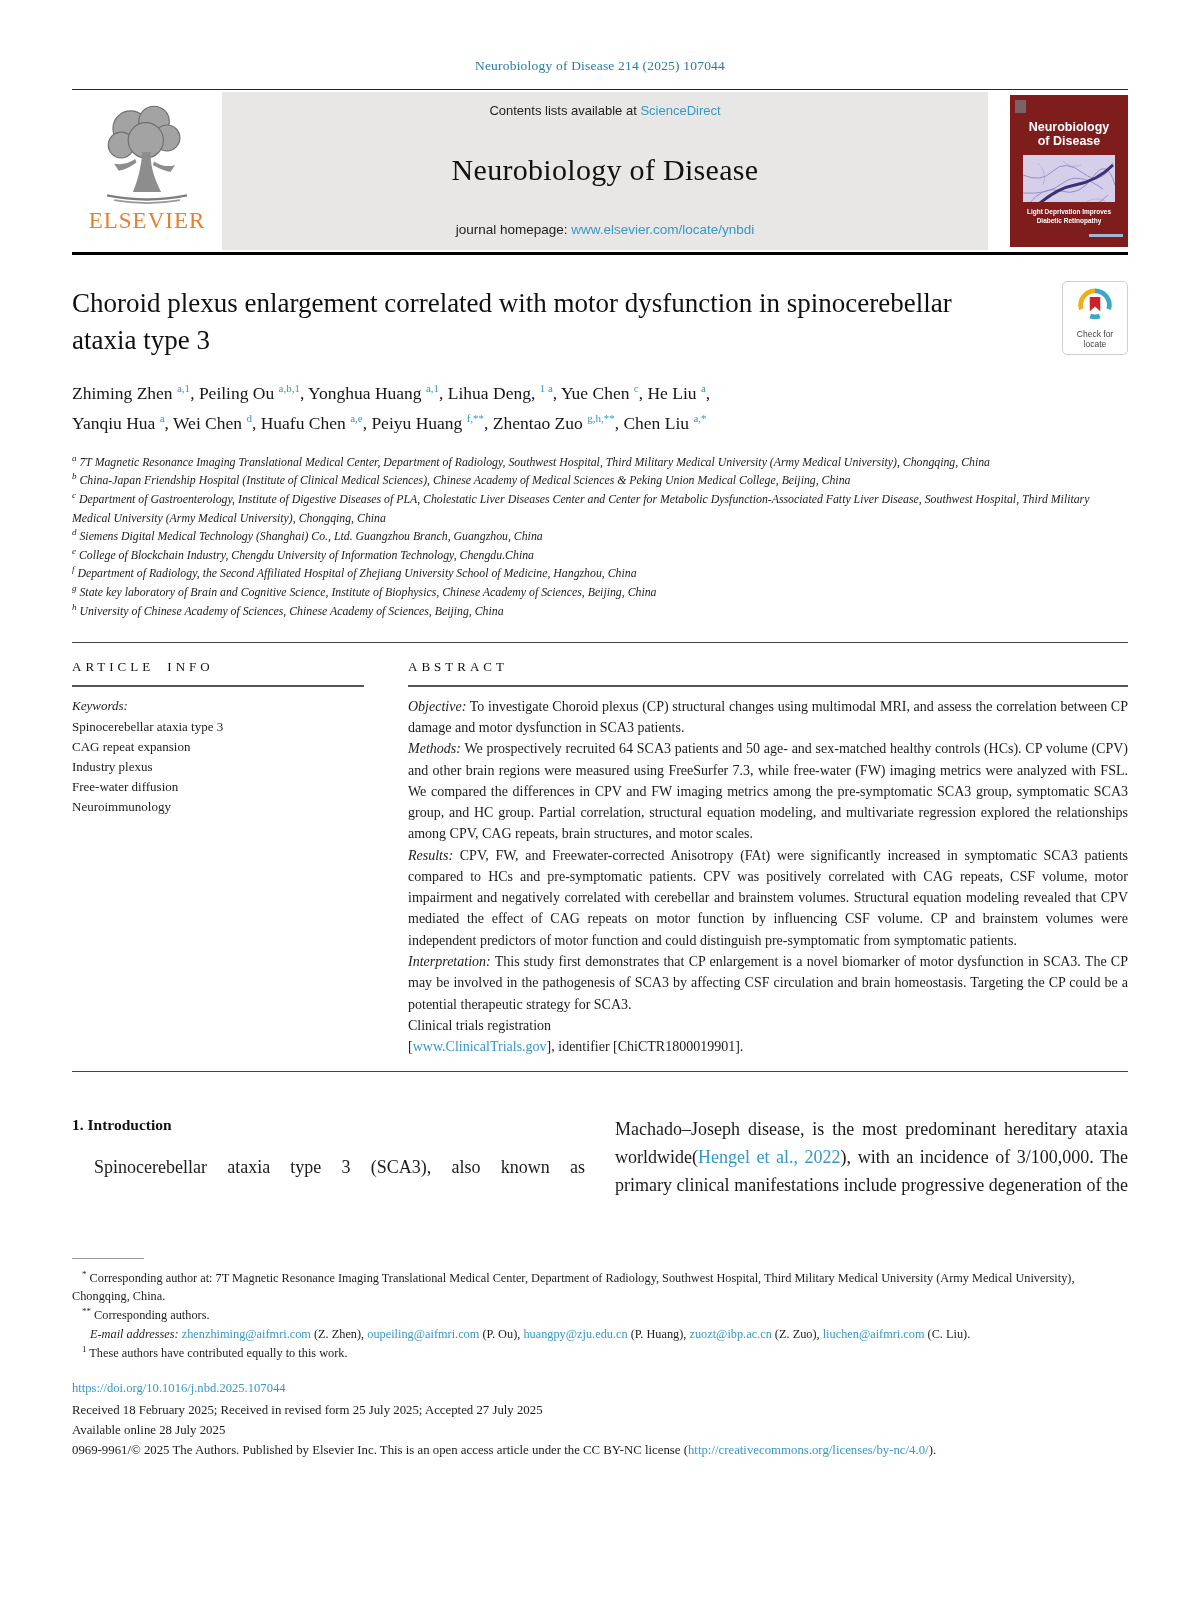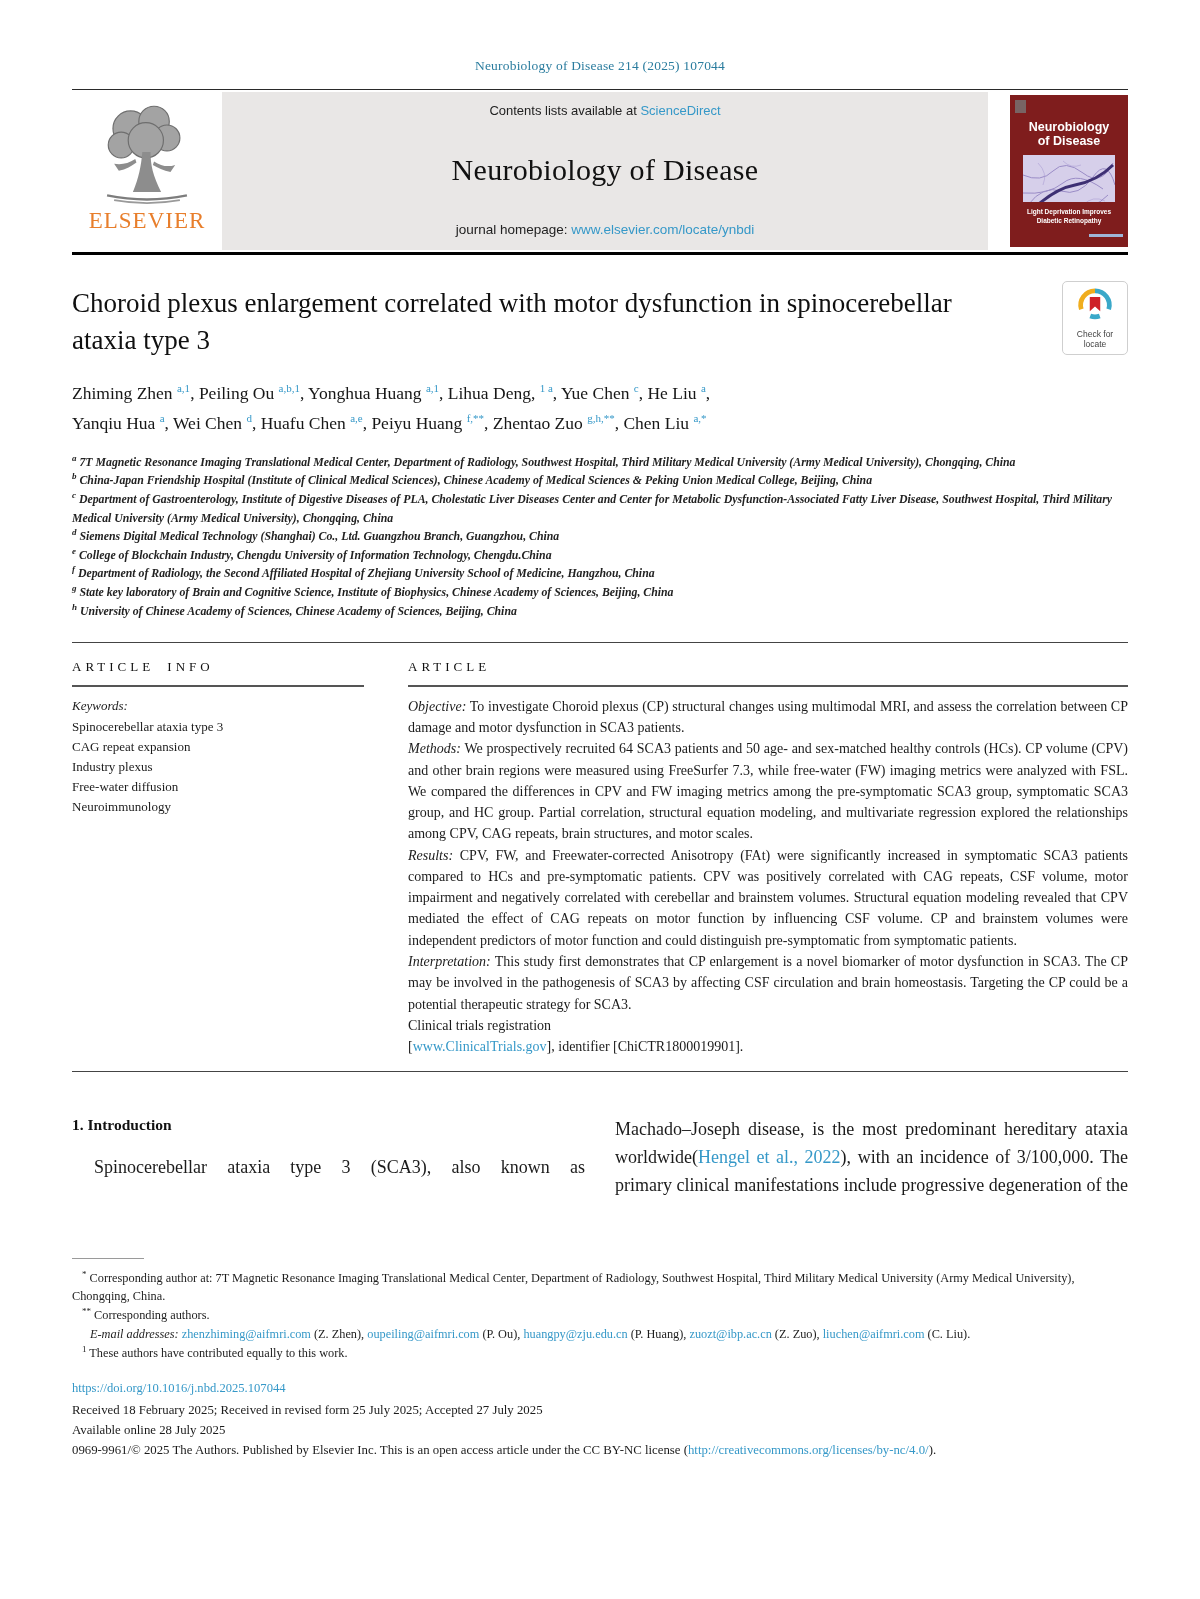--- a/index.html
+++ b/index.html
@@ -42,21 +42,21 @@
   
   .title-row{display:flex;justify-content:space-between;align-items:flex-start;margin-top:30px;}
   h1.article-title{margin:0;max-width:930px;font-size:27px;font-weight:normal;line-height:1.38;color:#101010;}
   .crossmark{width:66px;border:1px solid #cfcfcf;border-radius:5px;background:#fff;text-align:center;padding:5px 10px 4px;box-sizing:border-box;margin-top:-4px;}
   .cm-text{font-family:"Liberation Sans","DejaVu Sans",sans-serif;font-size:8.5px;line-height:1.15;color:#444;margin-top:1px;}
   
   .authors{margin-top:18px;font-size:17.5px;line-height:1.72;color:#161616;}
   .authors sup{color:var(--link);font-size:11px;line-height:0;}
   
   .affiliations{margin-top:15px;}
-  .affil{font-style:italic;font-size:11.8px;line-height:1.58;color:#222;font-weight:bold;}
+  .affil{font-style:italic;font-size:11.8px;line-height:1.58;color:#222;}
   .affil sup{font-size:9px;line-height:0;}
   
   .info-top{margin-top:22px;background:#444;}
   .two-col{display:grid;grid-template-columns:292px 1fr;column-gap:44px;margin-top:4px;}
   .sec-head{font-size:13px;letter-spacing:4px;word-spacing:6px;padding-top:12px;color:#111;}
   .head-rule{height:1.5px;background:#555;margin:10px 0 9px;}
   .kw-label{font-style:italic;font-size:13px;line-height:1.6;}
   .kw{font-size:13px;line-height:1.55;}
   .abs-body p{margin:0;font-size:14px;line-height:1.52;text-align:justify;}
   .abs-body em{font-style:italic;}
@@ -188,21 +188,21 @@
       <div class="kw-label">Keywords:</div>
       <div>
           <div class="kw">Spinocerebellar ataxia type 3</div>
           <div class="kw">CAG repeat expansion</div>
           <div class="kw">Industry plexus</div>
           <div class="kw">Free-water diffusion</div>
           <div class="kw">Neuroimmunology</div>
         </div>
     </div>
     <div class="col-right">
-      <div class="sec-head">ARTICLE</div>
+      <div class="sec-head">ABSTRACT</div>
       <div class="head-rule"></div>
       <div class="abs-body">
           <p class="abs-p"><em>Objective:</em> To investigate Choroid plexus (CP) structural changes using multimodal MRI, and assess the correlation between CP damage and motor dysfunction in SCA3 patients.</p>
           <p class="abs-p"><em>Methods:</em> We prospectively recruited 64 SCA3 patients and 50 age- and sex-matched healthy controls (HCs). CP volume (CPV) and other brain regions were measured using FreeSurfer 7.3, while free-water (FW) imaging metrics were analyzed with FSL. We compared the differences in CPV and FW imaging metrics among the pre-symptomatic SCA3 group, symptomatic SCA3 group, and HC group. Partial correlation, structural equation modeling, and multivariate regression explored the relationships among CPV, CAG repeats, brain structures, and motor scales.</p>
           <p class="abs-p"><em>Results:</em> CPV, FW, and Freewater-corrected Anisotropy (FAt) were significantly increased in symptomatic SCA3 patients compared to HCs and pre-symptomatic patients. CPV was positively correlated with CAG repeats, CSF volume, motor impairment and negatively correlated with cerebellar and brainstem volumes. Structural equation modeling revealed that CPV mediated the effect of CAG repeats on motor function by influencing CSF volume. CP and brainstem volumes were independent predictors of motor function and could distinguish pre-symptomatic from symptomatic patients.</p>
           <p class="abs-p"><em>Interpretation:</em> This study first demonstrates that CP enlargement is a novel biomarker of motor dysfunction in SCA3. The CP may be involved in the pathogenesis of SCA3 by affecting CSF circulation and brain homeostasis. Targeting the CP could be a potential therapeutic strategy for SCA3.</p>
           <p class="abs-p">Clinical trials registration</p>
           <p class="abs-p">[<a class="link">www.ClinicalTrials.gov</a>], identifier [ChiCTR1800019901].</p>
         </div>
     </div>

